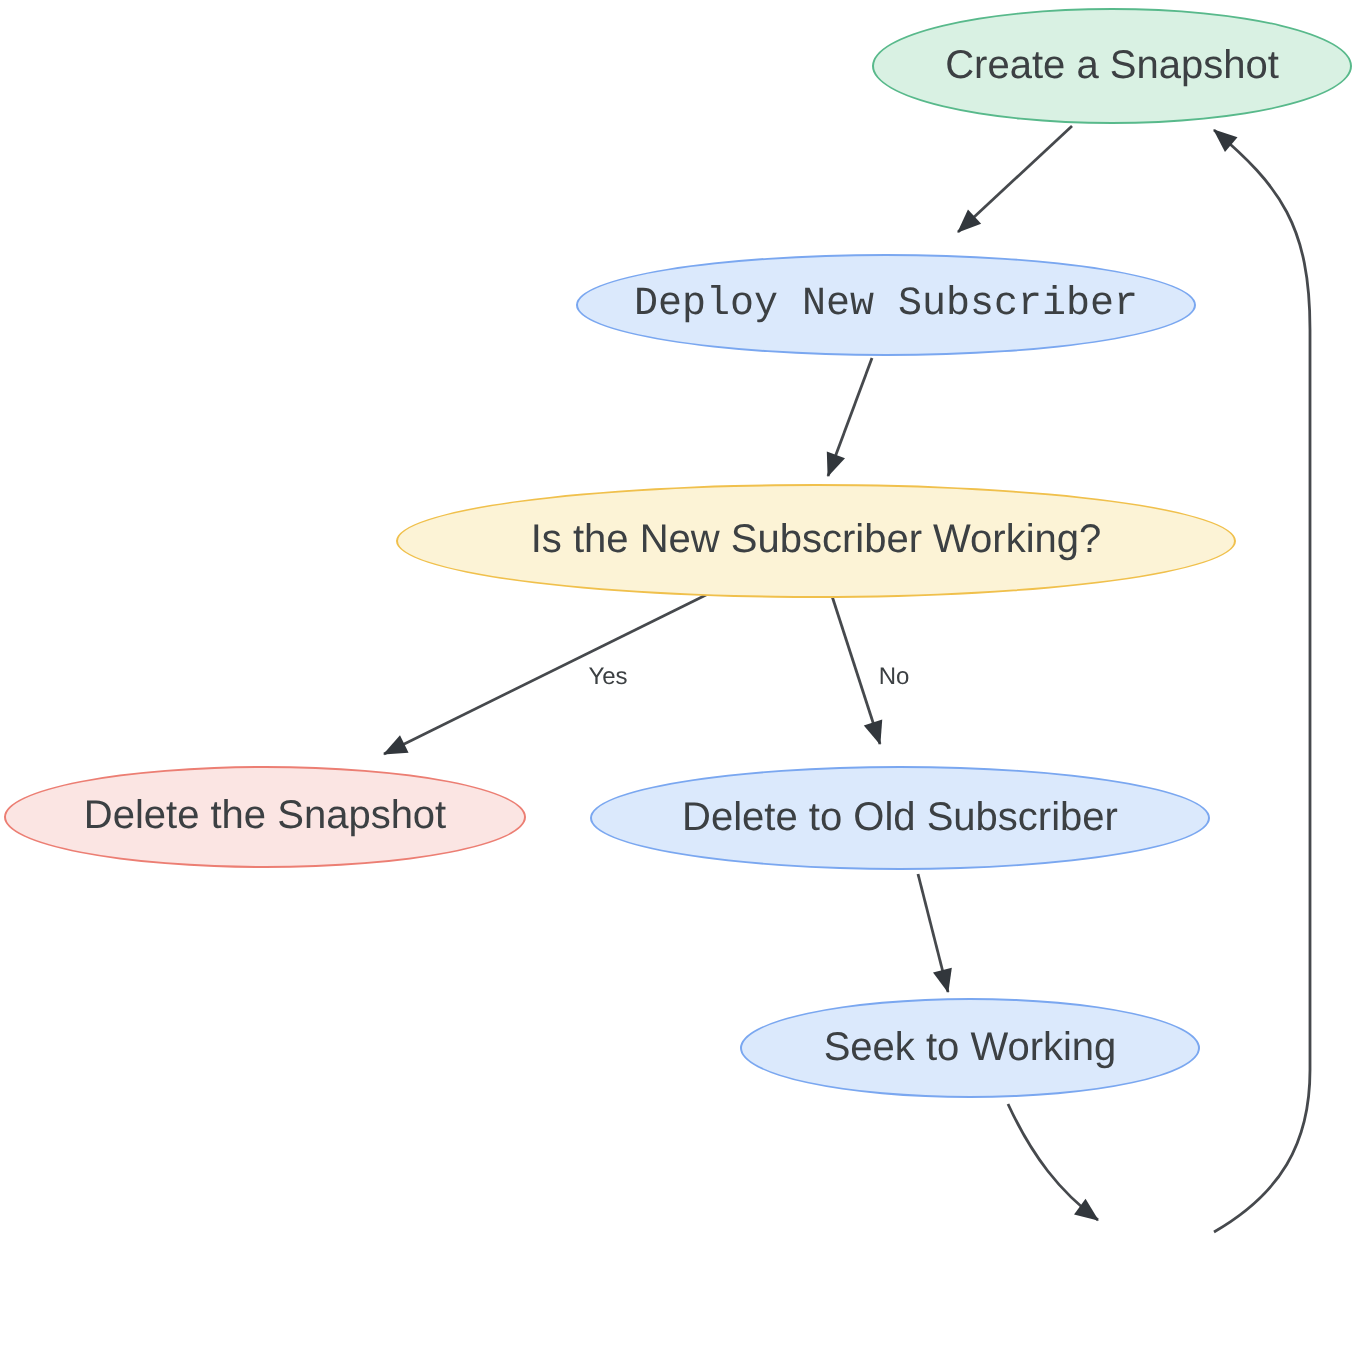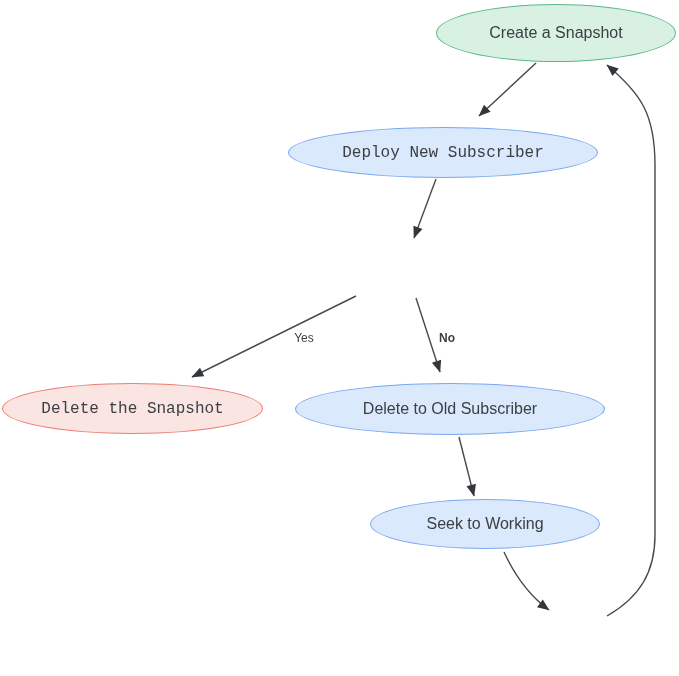--- a/index.html
+++ b/index.html
@@ -28,21 +28,21 @@
     stroke-width: 1.4;
   }
   .node {
     position: absolute;
     border-radius: 50%;
     border: 1px solid transparent;
     display: flex;
     align-items: center;
     justify-content: center;
     text-align: center;
-    font-size: 16px;
+    font-size: 20px;
     box-sizing: border-box;
     white-space: nowrap;
   }
   .node-create  { left: 436px; top: 4px;   width: 240px; height: 58px; }
   .node-deploy  { left: 288px; top: 127px; width: 310px; height: 51px; font-family: Liberation Mono, monospace; }
   .node-working { left: 198px; top: 242px; width: 420px; height: 57px; }
   .node-delete  { left: 2px;   top: 383px; width: 261px; height: 51px; }
   .node-revert  { left: 295px; top: 383px; width: 310px; height: 52px; }
   .node-seek    { left: 370px; top: 499px; width: 230px; height: 50px; }
   .node-fix     { left: 470px; top: 614px; width: 202px; height: 58px; }
@@ -76,31 +76,34 @@
   </svg>
 
   <div class="node node-create" style="background: rgb(217, 241, 227); border-color: rgb(88, 185, 139); color: rgb(60, 64, 67);">
     <span>Create a Snapshot</span>
   </div>
 
   <div class="node node-deploy" style="background: rgb(219, 233, 252); border-color: rgb(122, 167, 240); color: rgb(60, 64, 67);">
     <span>Deploy New Subscriber</span>
   </div>
 
+  <div class="node node-working" style="background: rgb(252, 243, 214); border-color: rgb(240, 192, 76); color: rgb(60, 64, 67);">
+    <span>Is the New Subscriber Working?</span>
+  </div>
 
-  <div class="node node-delete" style="background: rgb(251, 229, 227); border-color: rgb(236, 126, 115); color: rgb(60, 64, 67); font-family: Liberation Mono, monospace;">
+  <div class="node node-delete" style="background: rgb(251, 229, 227); border-color: rgb(236, 126, 115); color: rgb(60, 64, 67);">
     <span>Delete the Snapshot</span>
   </div>
 
   <div class="node node-revert" style="background: rgb(219, 233, 252); border-color: rgb(122, 167, 240); color: rgb(60, 64, 67);">
     <span>Delete to Old Subscriber</span>
   </div>
 
   <div class="node node-seek" style="background: rgb(219, 233, 252); border-color: rgb(122, 167, 240); color: rgb(60, 64, 67);">
     <span>Seek to Working</span>
   </div>
 
 
   <div class="edge-label label-yes" style="color: rgb(60, 64, 67);">Yes</div>
 
-  <div class="edge-label label-no" style="color: rgb(60, 64, 67); font-weight: bold;">No</div>
+  <div class="edge-label label-no" style="color: rgb(60, 64, 67);">No</div>
 
 </div>
 
 </body></html>

